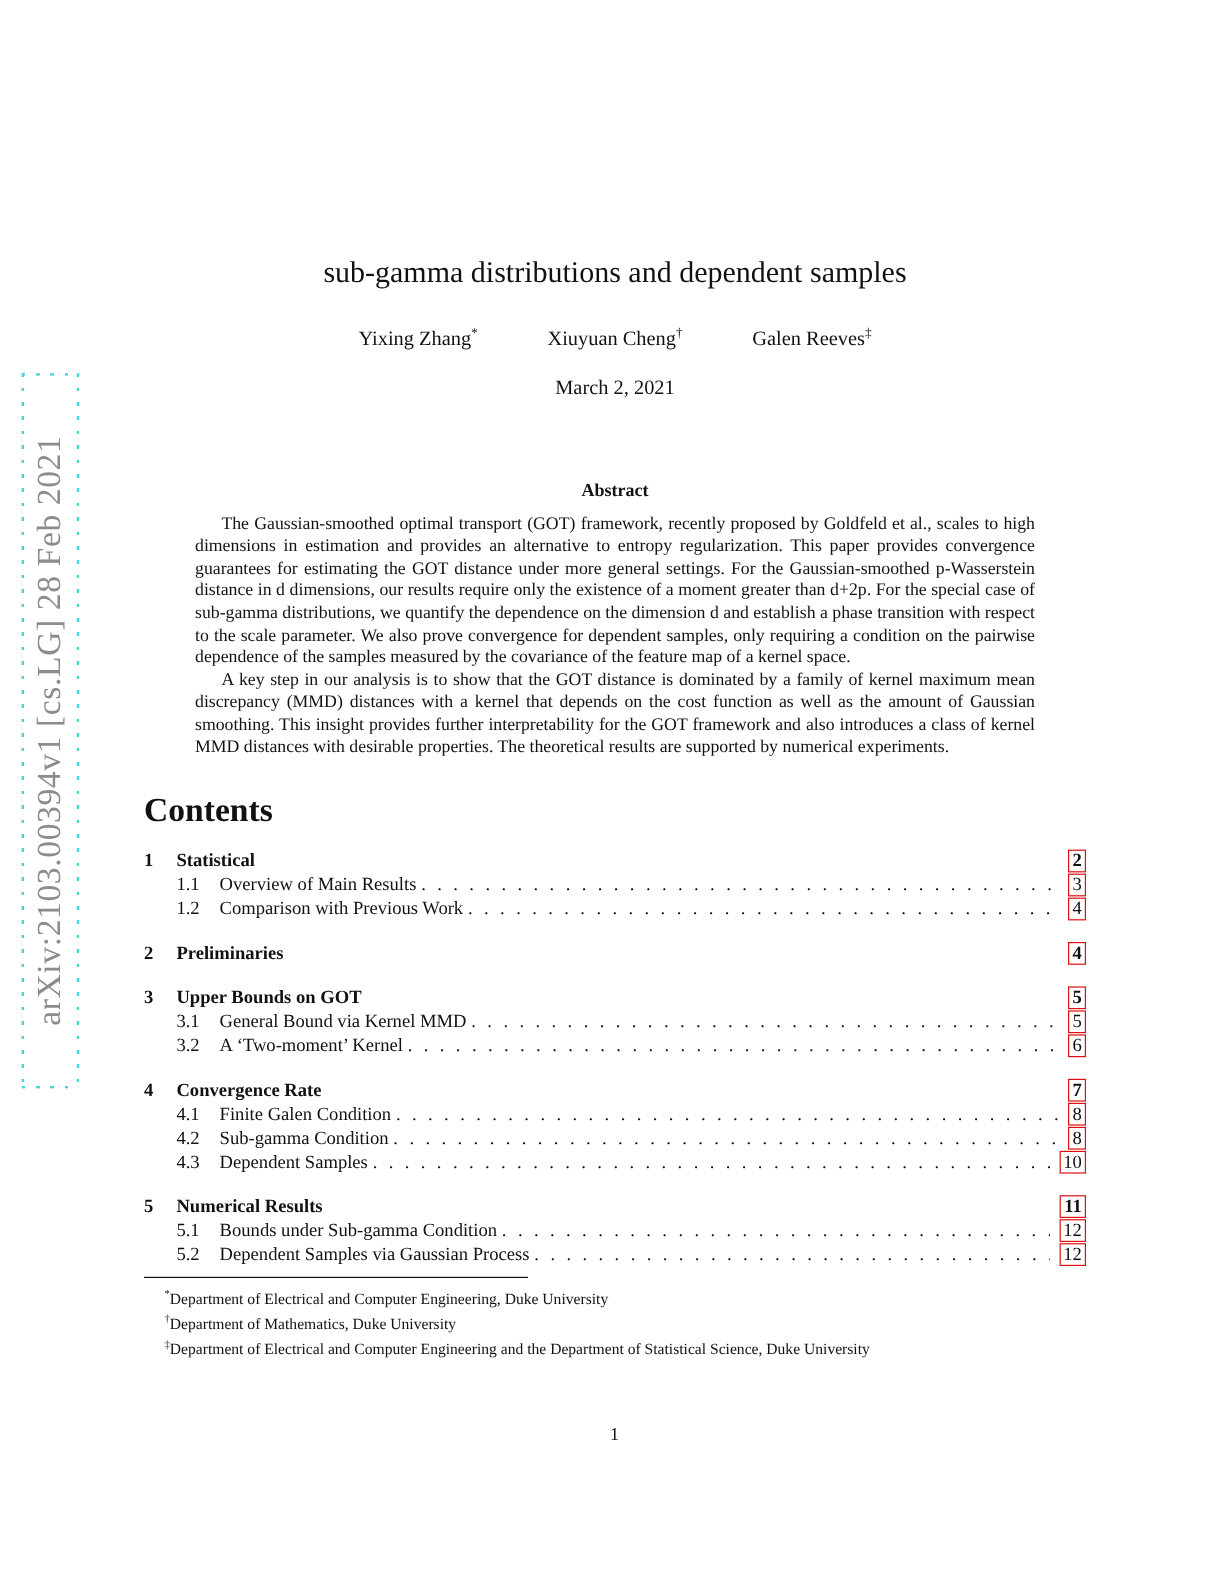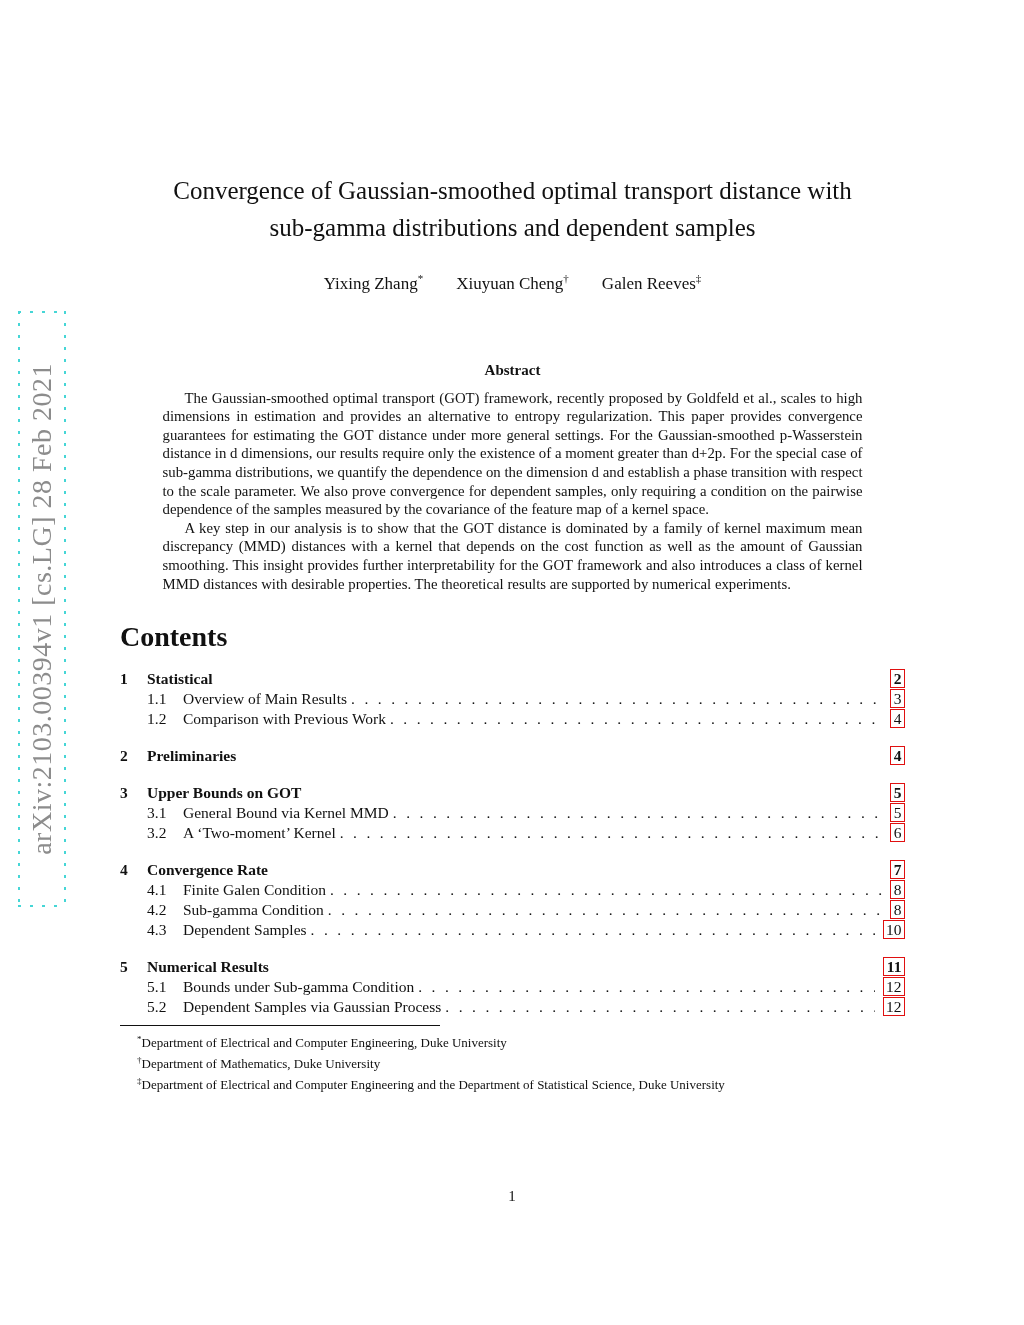--- a/index.html
+++ b/index.html
@@ -22,21 +22,21 @@
     background-position:0 0, 100% 0, 0 0, 0 100%;
     background-repeat:no-repeat;
   }
   .wm-text {
     writing-mode:vertical-rl; transform:rotate(180deg);
     white-space:nowrap; font-size:28px; color:#8c8c8c; letter-spacing:0.5px;
   }
   
   .content { position:absolute; left:120px; top:0; width:785px; }
   .title { margin-top:172px; text-align:center; font-weight:normal; font-size:25px; line-height:37px; }
-  .authors { margin-top:26px; display:flex; justify-content:center; gap:33px; font-size:17px; }
+  .authors { margin-top:26px; display:flex; justify-content:center; gap:58px; font-size:17px; }
   .authors sup { font-size:11px; }
   .date { margin-top:20px; text-align:center; font-size:17px; }
   
   .abs-heading { margin-top:68px; text-align:center; font-weight:bold; font-size:15px; }
   .abstract p {
     width:700px; margin:0 auto; text-align:justify;
     font-size:14.8px; line-height:18.6px; text-indent:22px;
   }
   .abstract p:first-of-type { margin-top:10px; }
   
@@ -70,30 +70,31 @@
 
 <div class="page">
 
   <div class="watermark">
     <span class="wm-text">arXiv:2103.00394v1  [cs.LG]  28 Feb 2021</span>
   </div>
 
   <div class="content">
 
     <h1 class="title">
-      <span>Convergence of Gaussian-smoothed optimal transport distance with</span><br>
+      <br>
       <span>sub-gamma distributions and dependent samples</span>
     </h1>
 
     <div class="authors">
       <span class="author"><span>Yixing Zhang</span><sup>*</sup></span>
       <span class="author"><span>Xiuyuan Cheng</span><sup>†</sup></span>
       <span class="author"><span>Galen Reeves</span><sup>‡</sup></span>
     </div>
 
+    <div class="date">March 2, 2021</div>
 
     <div class="abstract">
       <div class="abs-heading">Abstract</div>
       <p>The Gaussian-smoothed optimal transport (GOT) framework, recently proposed by Goldfeld et al., scales to high dimensions in estimation and provides an alternative to entropy regularization. This paper provides convergence guarantees for estimating the GOT distance under more general settings. For the Gaussian-smoothed p-Wasserstein distance in d dimensions, our results require only the existence of a moment greater than d+2p. For the special case of sub-gamma distributions, we quantify the dependence on the dimension d and establish a phase transition with respect to the scale parameter. We also prove convergence for dependent samples, only requiring a condition on the pairwise dependence of the samples measured by the covariance of the feature map of a kernel space.</p>
       <p>A key step in our analysis is to show that the GOT distance is dominated by a family of kernel maximum mean discrepancy (MMD) distances with a kernel that depends on the cost function as well as the amount of Gaussian smoothing. This insight provides further interpretability for the GOT framework and also introduces a class of kernel MMD distances with desirable properties. The theoretical results are supported by numerical experiments.</p>
     </div>
 
     <h2 class="contents-heading">Contents</h2>
 
     <div class="toc">

